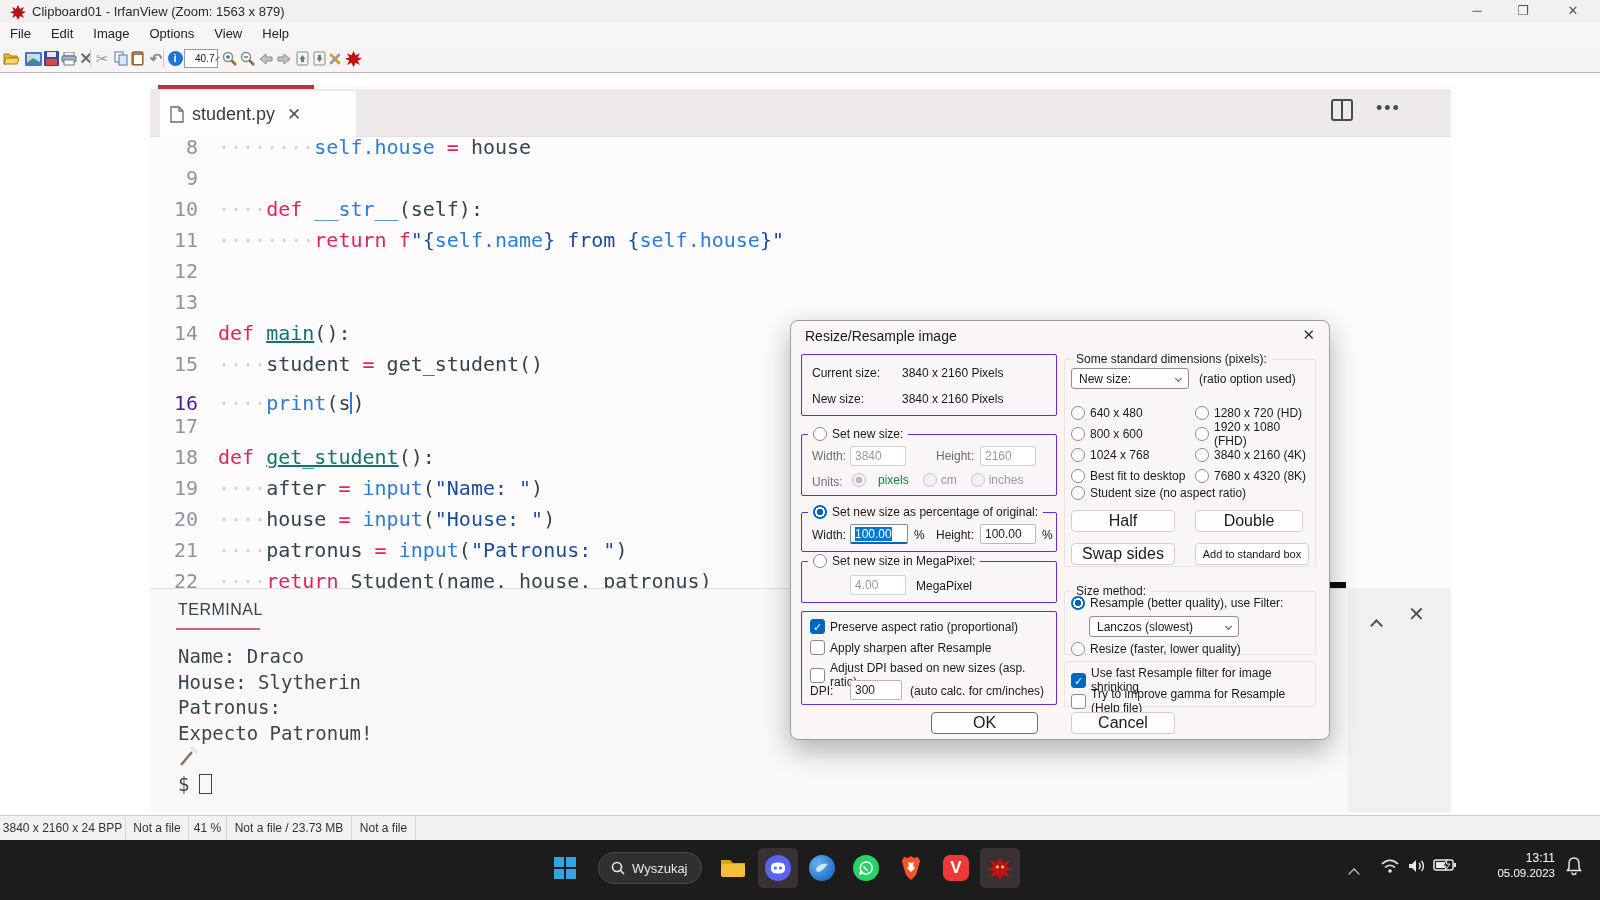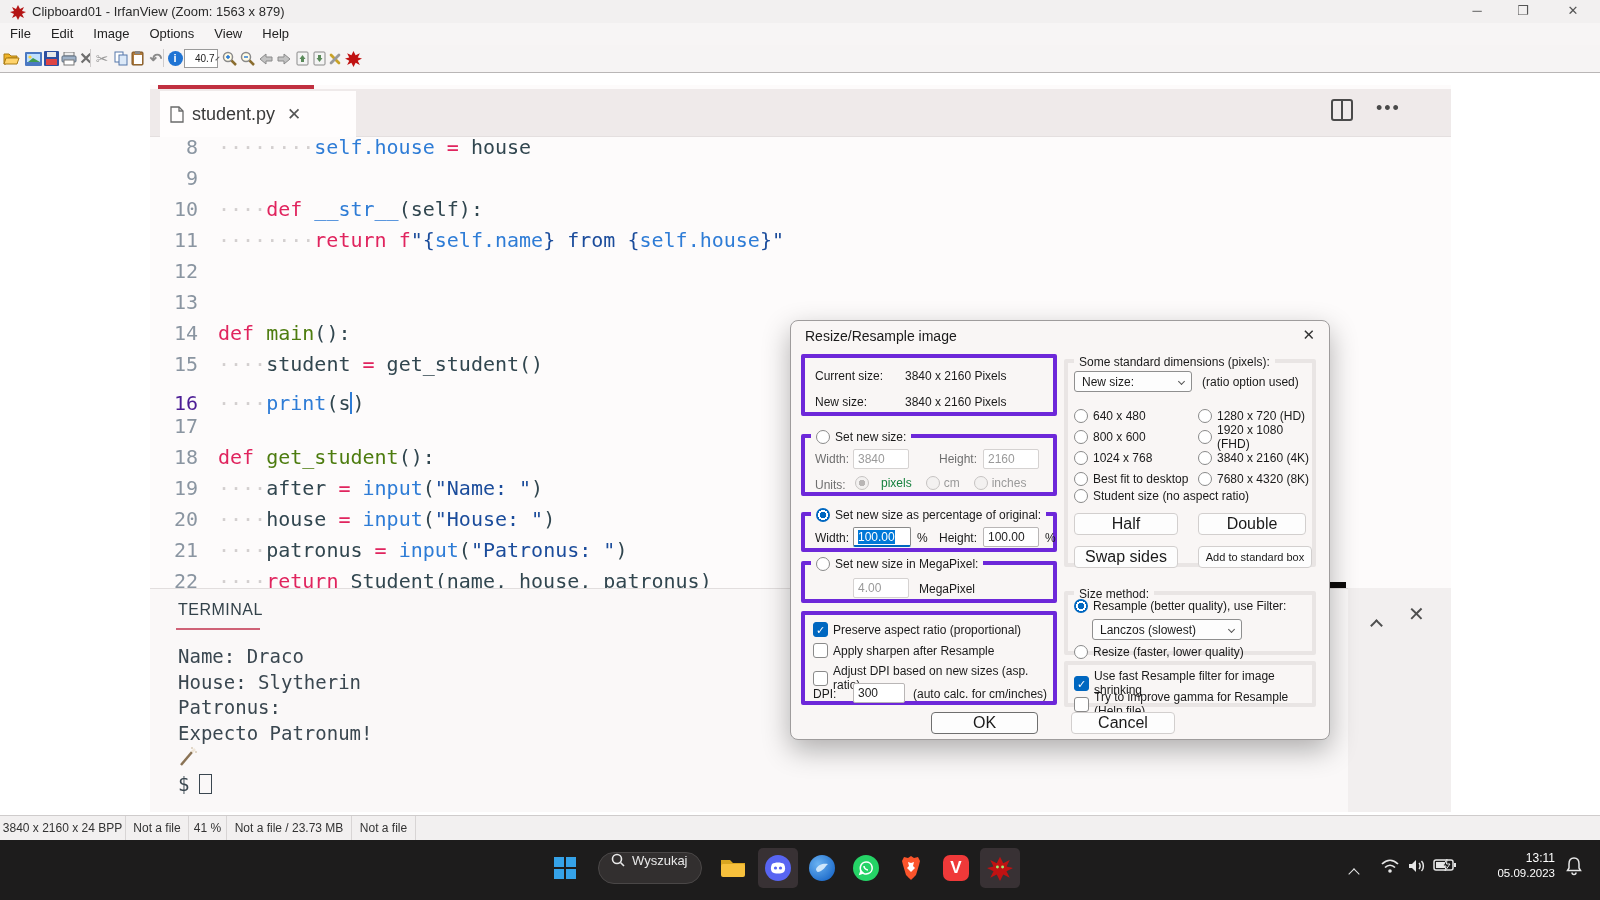--- a/index.html
+++ b/index.html
@@ -26,41 +26,41 @@
   .tabbar { left:150px; top:89px; width:1301px; height:48px; background:#efeaea; border-bottom:1px solid #e4dfdf; }
   .tab { left:160px; top:91px; width:196px; height:46px; background:#fffdfd; display:flex; align-items:center; padding:0 10px; }
   .tab-label { font-size:18px; color:#3a3a3a; margin:0 12px 0 8px; }
   .tab-close { font-size:17px; color:#555; }
   .ed-actions { left:1320px; top:98px; width:120px; height:28px; color:#4a4a4a; }
   .code-area { left:150px; top:132px; width:1198px; height:456px; overflow:hidden; font-family:"DejaVu Sans Mono", monospace; font-size:20px; }
   .code-line { height:31px; line-height:31px; white-space:pre; }
   .ln { display:inline-block; width:62px; padding-right:14px; text-align:right; color:#8a95a1; }
   .ln.active { color:#4c1d95;margin-top:8px; }
   .code-txt { padding-left:6px; }
-  .c-d { color:#d3cfcf; } .c-k { color:#e0245e; } .c-f { color:#4d7c0f; }
+  .c-d { color:#d3cfcf; } .c-k { color:#e0245e; } .c-f { color:#0f766e;text-decoration:underline; }
   .c-b { color:#2e7cd6; } .c-s { color:#1b4c9b; } .c-p { color:#31464f; }
   .cursor { display:inline-block; width:2px; height:22px; background:#2e7cd6; vertical-align:-4px; }
   .terminal { left:150px; top:588px; width:1198px; height:224px; background:#faf8f8; border-top:1px solid #e2dede; }
   .term-title { left:178px; top:601px; font-size:16px; letter-spacing:.5px; color:#33424a; }
   .term-underline { left:176px; top:628px; width:84px; height:2px; background:#cf6277; }
   .term-lines { left:178px; top:644px; font-family:"DejaVu Sans Mono", monospace; font-size:19px; color:#3a4750; }
   .term-line { height:25.5px; line-height:25.5px; white-space:pre; }
   .prompt-cursor { display:inline-block; width:13px; height:20px; border:1.5px solid #3a4750; vertical-align:-3px; margin-left:10px; }
   .panel-right { left:1348px; top:588px; width:103px; height:224px; background:#f2efef; }
   .panel-ctl { color:#4f4f4f; }
   .photo { left:1050px; top:582px; width:296px; height:221px; background:#15110f; overflow:hidden; }
   .laptop { position:absolute; left:28px; bottom:0; width:212px; height:60px; background:linear-gradient(#97744f,#b08a5e); border-radius:4px 4px 0 0; }
   .arm { position:absolute; right:0; top:0; width:60px; height:221px; background:#0d0b0a; }
 
   
   .dialog { left:790px; top:320px; width:540px; height:420px; background:#f9f6f5; border:1px solid #9f9c9c; border-radius:8px; box-shadow:0 10px 28px rgba(0,0,0,.3); font-size:12px; color:#1a1a1a; }
   .dialog .abs { position:absolute; }
   .dlg-title { left:14px; top:7px; font-size:14px; }
   .dlg-close { right:14px; top:5px; font-size:15px; color:#333; }
-  .gbox { border:4px solid #6d28d9; border-radius:2px; background:#f9f6f5;padding-left:20px; }
+  .gbox { border:1px solid #6d28d9; border-radius:2px; background:#f9f6f5;padding-left:20px; }
   .ghead { position:absolute; top:-8px; left:6px; background:#f9f6f5; padding:0 5px; display:flex; align-items:center; gap:5px; }
   .radio { width:14px; height:14px; border-radius:50%; border:1px solid #8a8a8a; background:#fff; flex:0 0 auto; }
   .radio.checked { border:none; background:radial-gradient(circle,#0067c0 0 3.5px,#fff 3.5px 5px,#0067c0 5px); }
   .radio.dis { border-color:#c6c3c2; background:#f3f1f0; }
   .radio.dis.sel { background:radial-gradient(circle,#b9b6b5 0 3.5px,#f3f1f0 3.5px); border:1px solid #c6c3c2; }
   .cb { width:15px; height:15px; border:1px solid #8a8a8a; border-radius:3px; background:#fff; flex:0 0 auto; text-align:center; line-height:14px; color:#fff; font-size:11px; }
   .cb.checked { background:#0067c0; border-color:#0067c0; }
   .field { background:#fff; border:1px solid #b9b6b6; border-radius:2px; height:20px; font-size:12px; padding:2px 4px; color:#222; }
   .field.dis { color:#9a9a9a; border-color:#d5d2d1; }
   .field.focus { border-color:#8a8a8a; border-bottom:2px solid #0067c0; }
@@ -72,21 +72,21 @@
   .hint { color:#1a1a1a; }
 
   
   .statusbar { left:0; top:815px; width:1600px; height:25px; background:#f2f0f0; border-top:1px solid #cfcccc; display:flex; }
   .sseg { border-right:1px solid #d8d5d5; height:100%; display:flex; align-items:center; justify-content:center; font-size:12px; color:#333; }
 
   
   .taskbar { left:0; top:840px; width:1600px; height:60px; background:#1d1c1c; }
   .tk { position:absolute; top:8px; width:40px; height:40px; display:flex; align-items:center; justify-content:center; border-radius:5px; }
   .tk.active { background:#383134; }
-  .search-pill { position:absolute; left:598px; top:12px; width:104px; height:32px; border-radius:16px; background:#322f2f; border:1px solid #4a4747; display:flex; gap:7px; padding-left:12px; color:#e8e8e8; font-size:13px; }
+  .search-pill { position:absolute; left:598px; top:12px; width:104px; height:32px; border-radius:16px; background:#322f2f; border:1px solid #4a4747; display:flex; align-items:center; gap:7px; padding-left:12px; color:#e8e8e8; font-size:13px; }
   .tray-icon { position:absolute; top:18px; color:#e6e6e6; }
   .clock { position:absolute; left:1465px; top:11px; width:90px; text-align:right; color:#fff; font-size:12px; line-height:15px; }
 </style>
 </head>
 <body>
 
 <div id="root">
 
   <div class="abs titlebar">
     <svg class="abs" style="left:10px;top:4px" width="16" height="16" viewBox="0 0 16 16">

